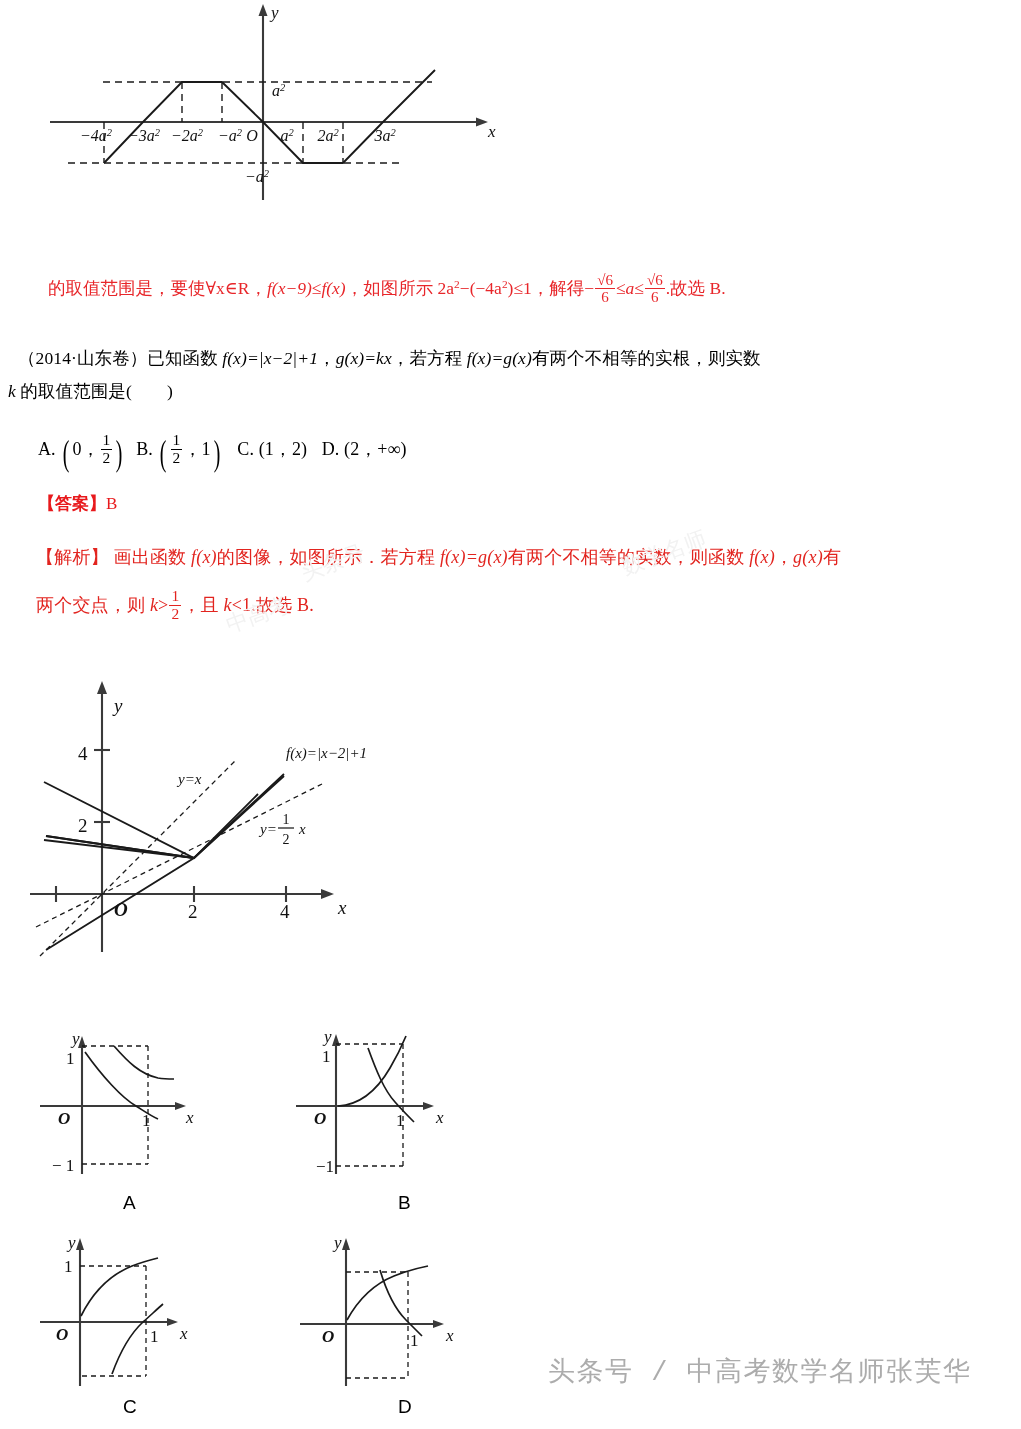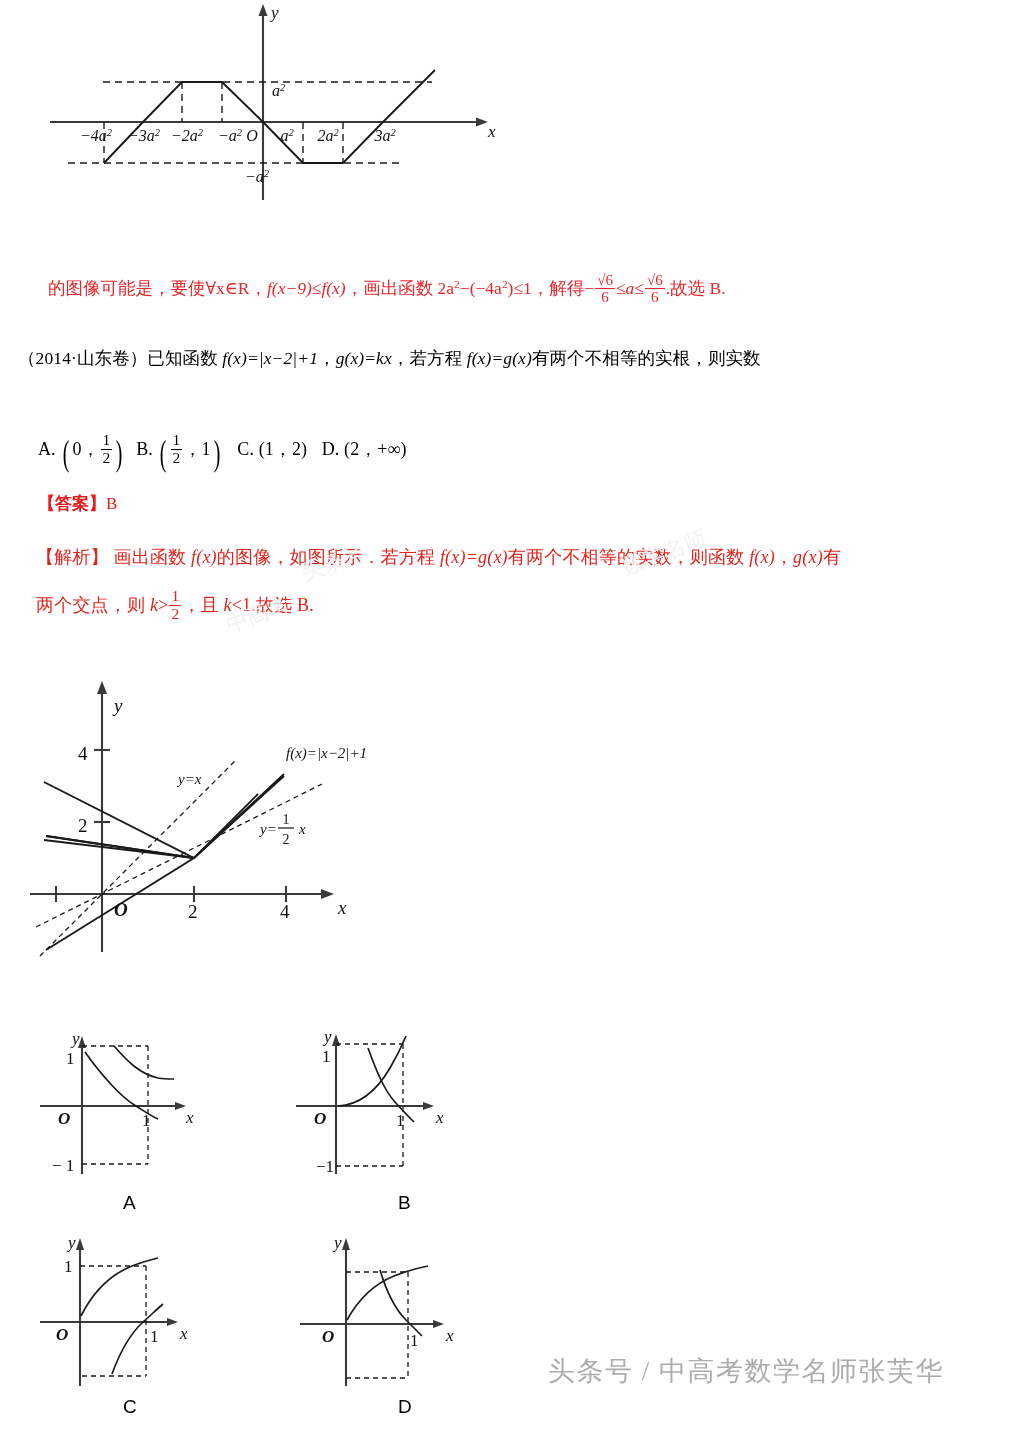--- a/index.html
+++ b/index.html
@@ -71,21 +71,21 @@
     font-family: "Liberation Sans", sans-serif;
     font-size: 19px;
   }
 
   
   .watermark {
     position: absolute;
     color: #9b9b9b;
     font-size: 27px;
     letter-spacing: 1.5px;
-    font-family: Liberation Serif, serif;
+    font-family: Liberation Mono, monospace;
     white-space: nowrap;
     opacity: 0.82;
   }
   .ghost {
     position: absolute;
     color: #f2f2f2;
     font-size: 22px;
     font-family: "Liberation Serif", serif;
     white-space: nowrap;
     transform: rotate(-20deg);
@@ -142,31 +142,34 @@
       <text class="lbl" x="288" y="141" font-size="16" text-anchor="middle">2<tspan font-style="italic">a</tspan><tspan font-size="10.5" dy="-5" font-style="italic">2</tspan></text>
       <text class="lbl" x="345" y="141" font-size="16" text-anchor="middle">3<tspan font-style="italic">a</tspan><tspan font-size="10.5" dy="-5" font-style="italic">2</tspan></text>
       <text class="lbl" x="232" y="96" font-size="16"><tspan font-style="italic">a</tspan><tspan font-size="10.5" dy="-5" font-style="italic">2</tspan></text>
       <text class="lbl" x="205" y="182" font-size="16">−<tspan font-style="italic">a</tspan><tspan font-size="10.5" dy="-5" font-style="italic">2</tspan></text>
       <text class="lbl" x="448" y="137" font-size="17">x</text>
       <text class="lbl" x="231" y="18" font-size="17">y</text>
     </svg>
   </div>
 
   <div class="redline" style="left:48px; top:272px; width:940px;">
-    <span class="cjk">的图像可能是，要使∀x∈R，</span><span class="mi">f(x−9)</span><span>≤</span><span class="mi">f(x)</span><span class="cjk">，画出函数 2a</span><span class="supn">2</span><span class="cjk">−(−4a</span><span class="supn">2</span><span class="cjk">)≤1，解得−</span><span class="frac">
+    <span class="cjk">的取值范围是，要使∀x∈R，</span><span class="mi">f(x−9)</span><span>≤</span><span class="mi">f(x)</span><span class="cjk">，如图所示 2a</span><span class="supn">2</span><span class="cjk">−(−4a</span><span class="supn">2</span><span class="cjk">)≤1，解得−</span><span class="frac">
         <span class="num">√6</span>
         <span class="den">6</span>
       </span><span style="font-style:italic">≤a≤</span><span class="frac">
         <span class="num">√6</span>
         <span class="den">6</span>
       </span><span class="cjk">.故选 B.</span>
   </div>
 
   <div class="txt" style="left:18px; top:345px; width:960px;">
     <span class="cjk">（2014·山东卷）已知函数 </span><span class="mi">f(x)=|x−2|+1</span><span class="cjk">，</span><span class="mi">g(x)=kx</span><span class="cjk">，若方程 </span><span class="mi">f(x)=g(x)</span><span class="cjk">有两个不相等的实根，则实数</span>
+  </div>
+  <div class="txt" style="left:8px; top:378px; width:960px;">
+    <span class="mi">k</span><span class="cjk"> 的取值范围是(　　)</span>
   </div>
 
   <div class="txt" style="left:38px; top:432px; width:700px; font-size:18px;">
     <span style="margin-right:6px;">
       <span>A.</span>
       <span class="paren-big">(</span><span>0，</span><span class="frac">
           <span class="num">1</span>
           <span class="den">2</span>
         </span><span class="paren-big">)</span>
     </span>

